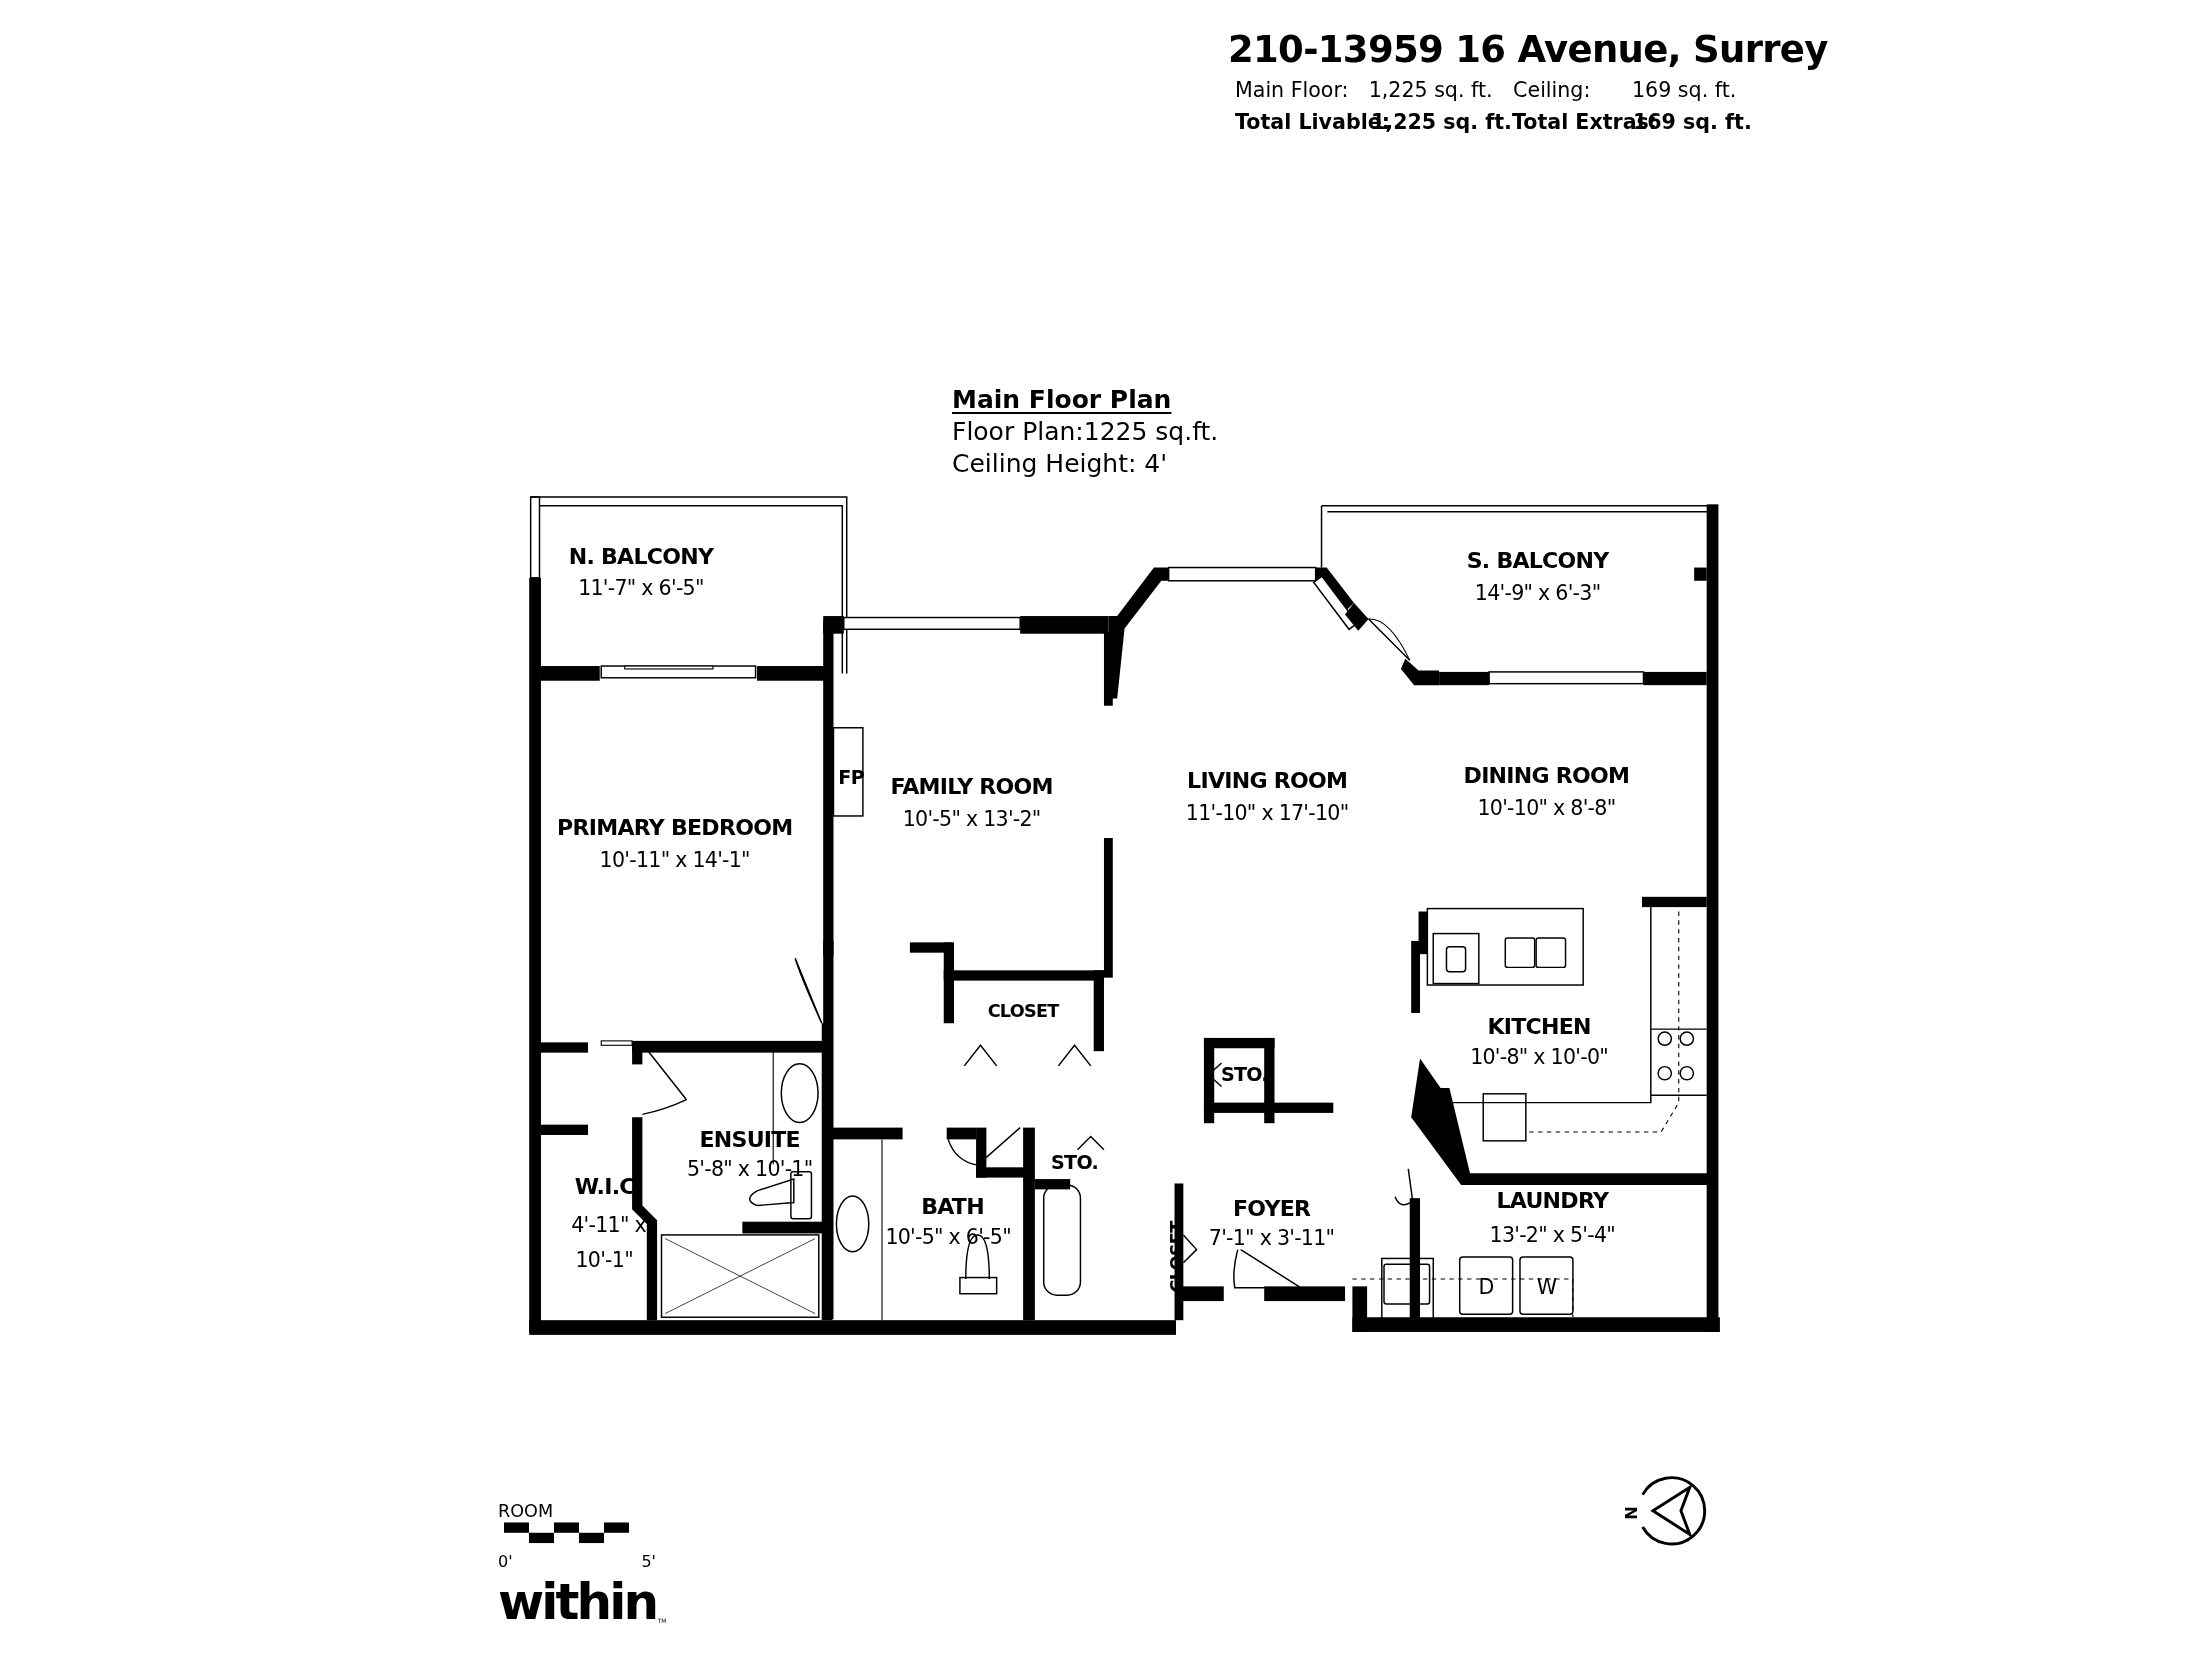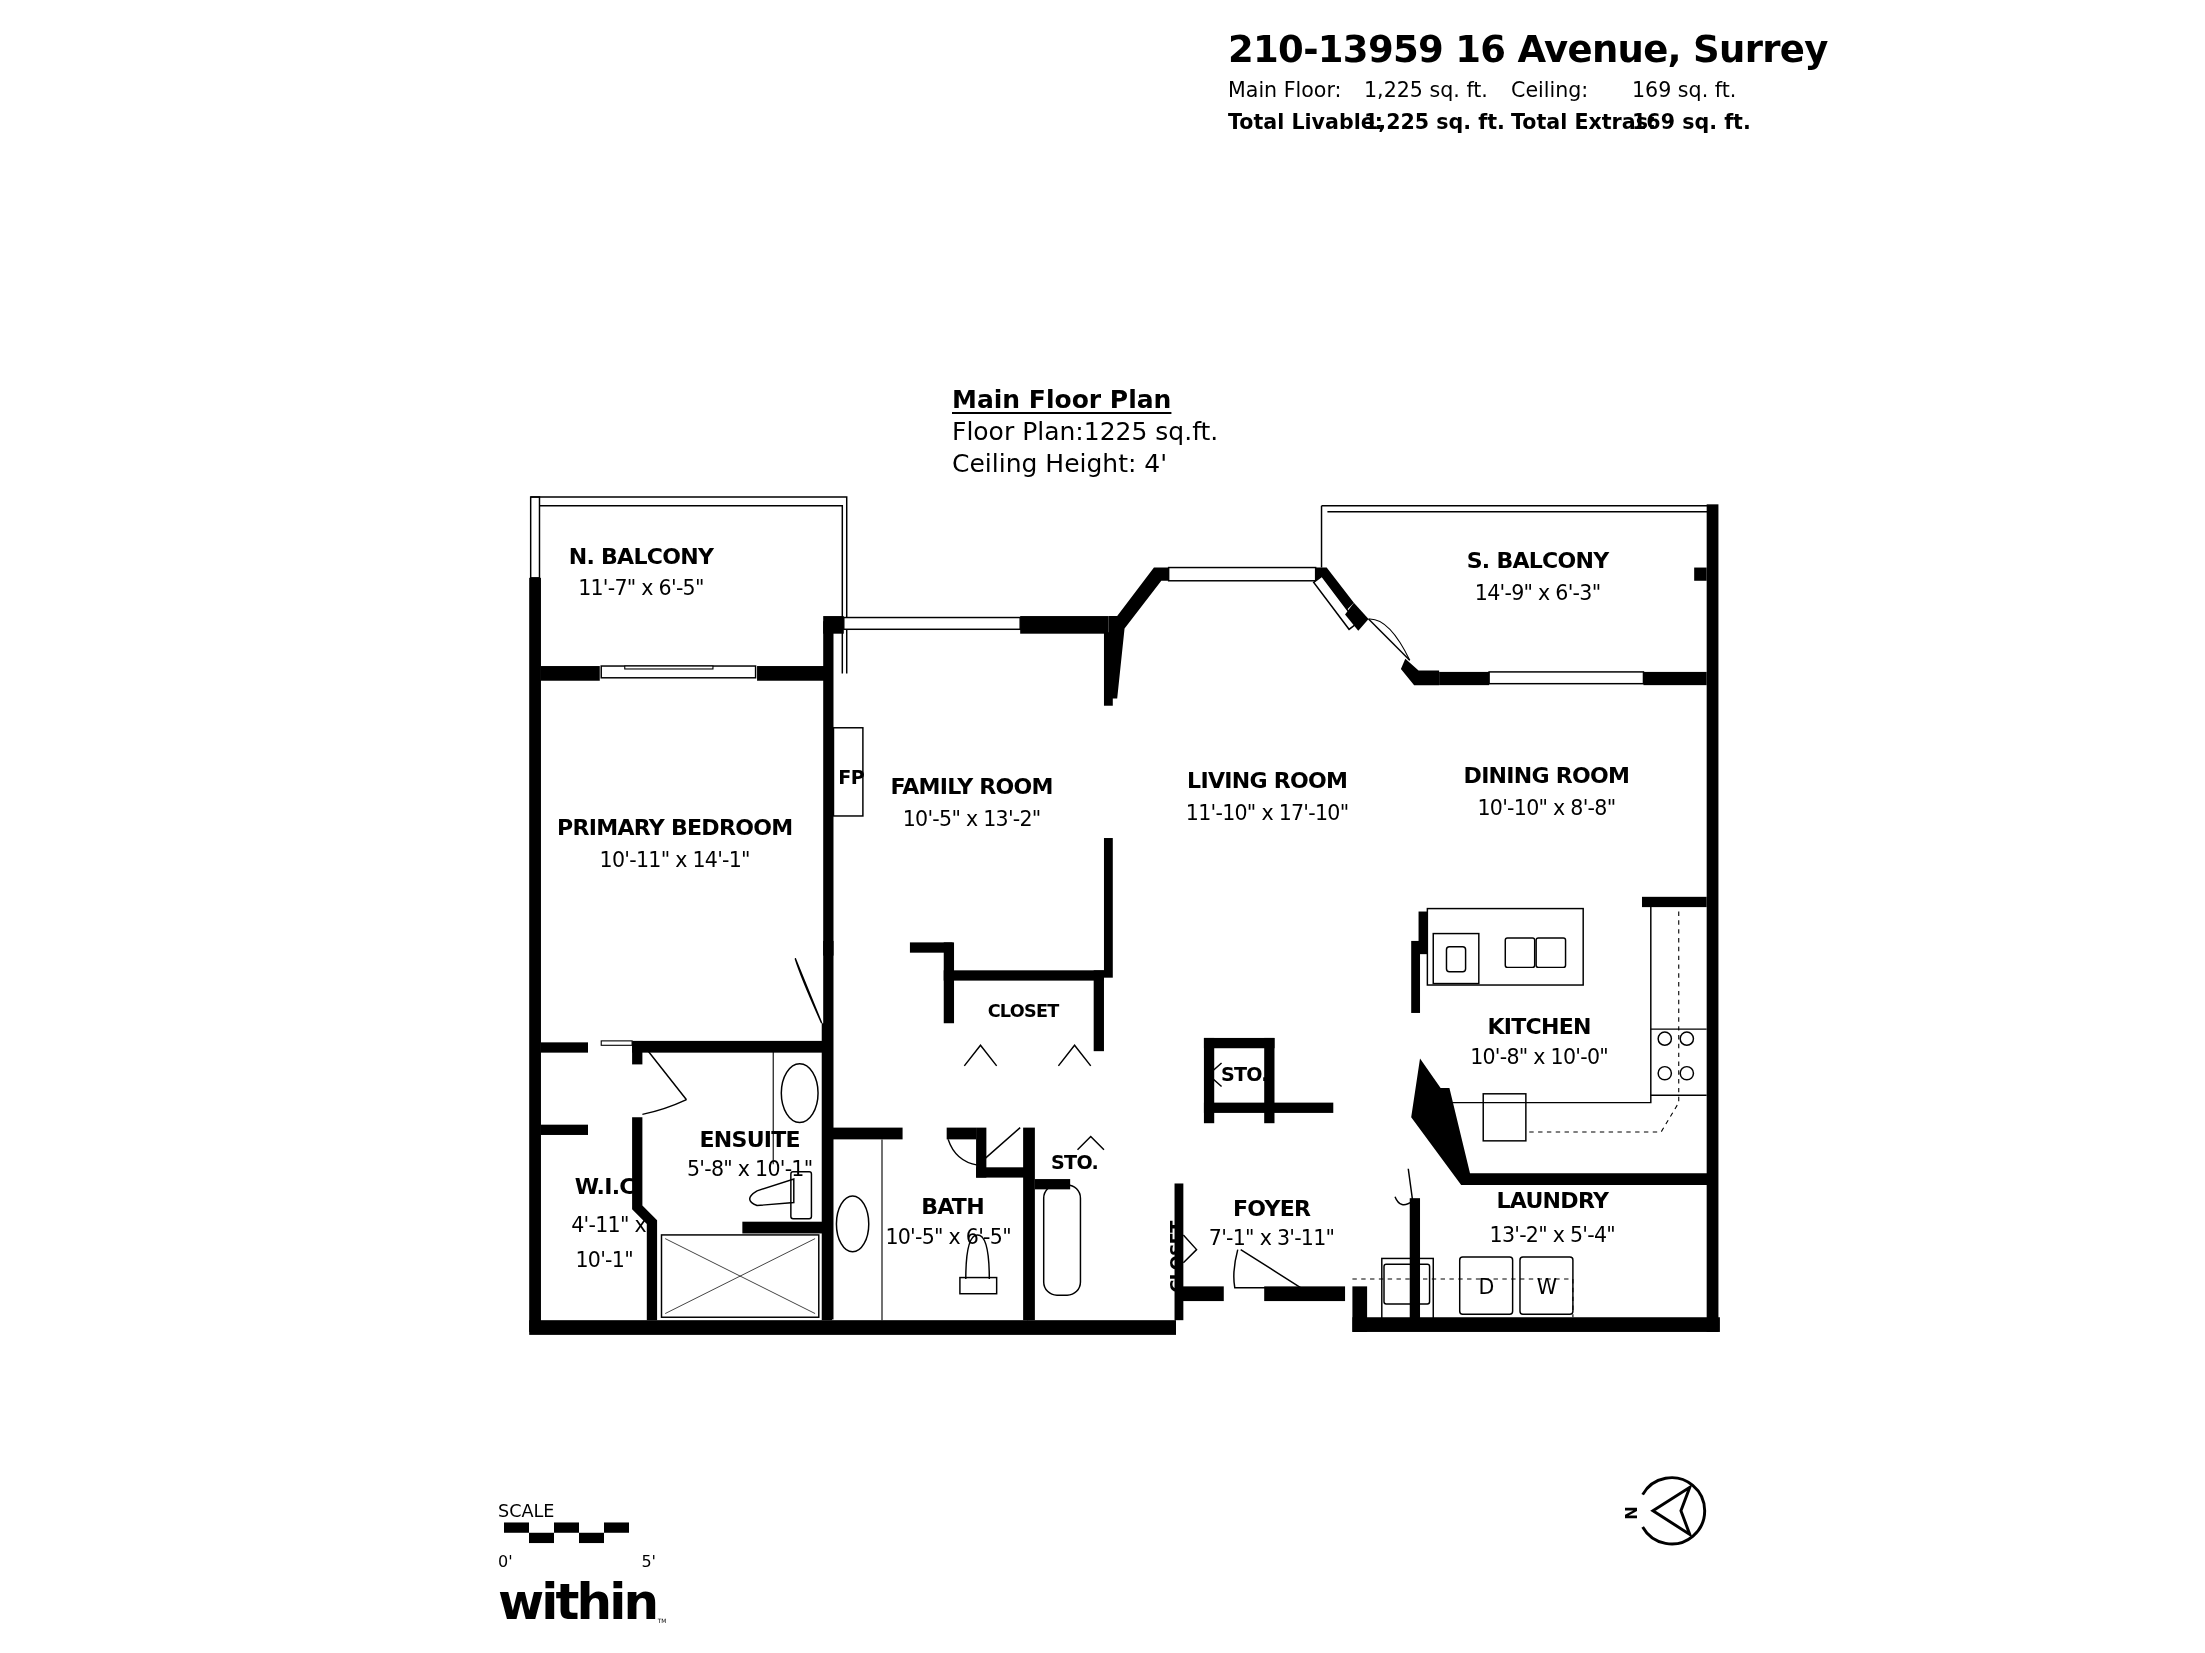--- a/index.html
+++ b/index.html
@@ -1,19 +1,19 @@
 <!DOCTYPE html>
 <html style="font-size:11.8px"><head>
 <meta charset="utf-8">
 <style>
   html, body { margin:0; padding:0; background:#ffffff; }
   body { width:2205px; height:1654px; position:relative; overflow:hidden; font-family:"DejaVu Sans", sans-serif; color:#000; }
   .hdr { position:absolute; left:1228px; top:28px; width:507px; }
   .hdr .addr { font-family:"DejaVu Sans", sans-serif; font-weight:bold; font-size:37px; letter-spacing:-0.7px; white-space:nowrap; }
-  .hdr .row { display:flex; font-size:20.6px; margin-top:7.4px; white-space:nowrap; }
+  .hdr .row { display:flex; font-size:20.6px; margin-top:7.4px; white-space:nowrap;margin-left:7px; }
   .hdr .row.bold { font-weight:bold; }
   .hdr .c1 { width:136px; } .hdr .c2 { width:147px; } .hdr .c3 { width:121px; } .hdr .c4 { width:103px; }
   .plan-title { position:absolute; left:952px; top:384px; font-size:25px; line-height:32px; }
   .plan-title .t { font-weight:bold; text-decoration:underline; text-underline-offset:4.4px; }
   svg.plan { position:absolute; left:0; top:0; }
   .lbl { font-family:"DejaVu Sans", sans-serif; font-weight:bold; font-size:30px; letter-spacing:-1px; }
   .dim { font-family:"DejaVu Sans", sans-serif; font-size:28px; letter-spacing:-1px; }
   .scale { position:absolute; left:498px; top:1501px; }
   .scale .st { font-size:17.6px; }
   .scale .ticks { display:flex; justify-content:space-between; width:158px; font-size:16px; margin-top:2.9px; }
@@ -214,21 +214,21 @@
     <text class="lbl" x="1562" y="1758" text-anchor="middle" style="font-size:24px" transform="rotate(-90 1562 1710)">CLOSET</text>
     <text class="lbl" x="1693" y="1470" text-anchor="middle" style="font-size:26px">STO.</text>
     <text class="lbl" x="1462" y="1590" text-anchor="middle" style="font-size:26px">STO.</text>
     <text class="lbl" x="1158" y="1066" text-anchor="middle" style="font-size:26px">FP</text>
     <text class="dim" x="2022" y="1760" text-anchor="middle">D</text>
     <text class="dim" x="2104" y="1760" text-anchor="middle">W</text>
   </g>
 </svg>
 
 <div class="scale">
-  <div class="st">SCALE</div>
+  <div class="st">ROOM</div>
   <svg width="162" height="25" viewBox="0 0 220 34">
     <rect x="8" y="2" width="34" height="14" fill="#000"></rect>
     <rect x="42" y="16" width="34" height="14" fill="#000"></rect>
     <rect x="76" y="2" width="34" height="14" fill="#000"></rect>
     <rect x="110" y="16" width="34" height="14" fill="#000"></rect>
     <rect x="144" y="2" width="34" height="14" fill="#000"></rect>
   </svg>
   <div class="ticks">
     <span>0'</span>
     <span>5'</span>

